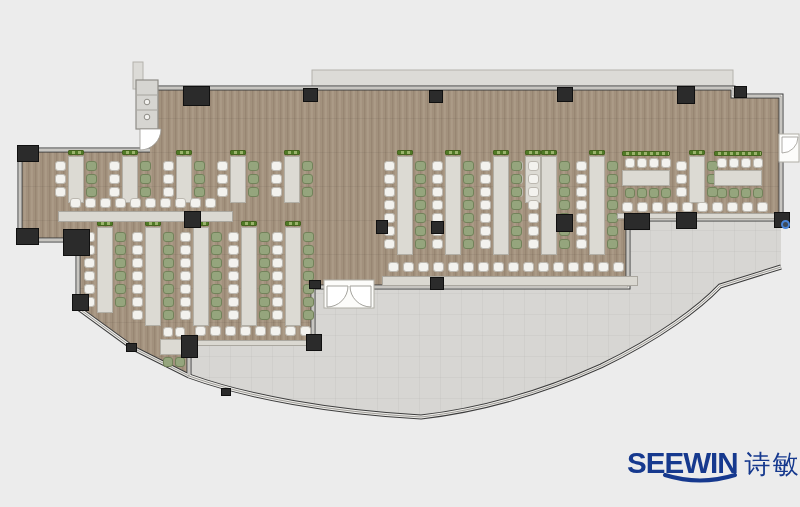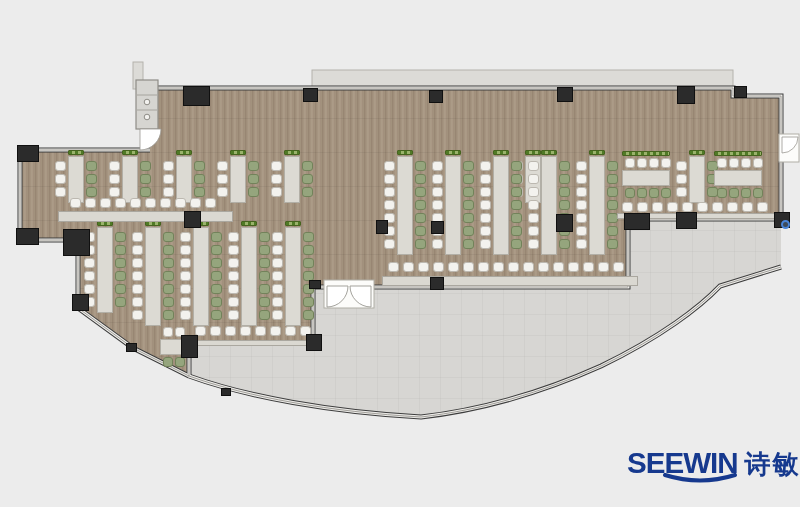--- a/index.html
+++ b/index.html
@@ -30,21 +30,21 @@
   
   #logo{
     position:absolute;left:627px;top:448px;width:178px;height:42px;
     display:flex;align-items:flex-start;gap:9px;color:var(--brand);
   }
   #logo .latin{
     position:relative;font-size:29px;font-weight:bold;letter-spacing:-1px;
     line-height:30px;transform:scaleX(1.02);transform-origin:left;
   }
   #logo .swoosh{position:absolute;left:35px;top:25px;}
-  #logo .cn{font-size:26px;font-weight:bold;line-height:32px;letter-spacing:2px;text-align:right;}
+  #logo .cn{font-size:26px;font-weight:normal;line-height:32px;letter-spacing:2px;text-align:right;}
 </style>
 </head>
 <body>
 
 <div id="plan">
   <svg width="800" height="507" viewBox="0 0 800 507">
     <defs>
       <pattern id="woodtex" width="7" height="34" patternUnits="userSpaceOnUse">
         <rect x="0" y="0" width="1.4" height="34" fill="rgba(70,52,34,0.14)"></rect>
         <rect x="3.4" y="0" width="1.1" height="34" fill="rgba(255,250,240,0.10)"></rect>

